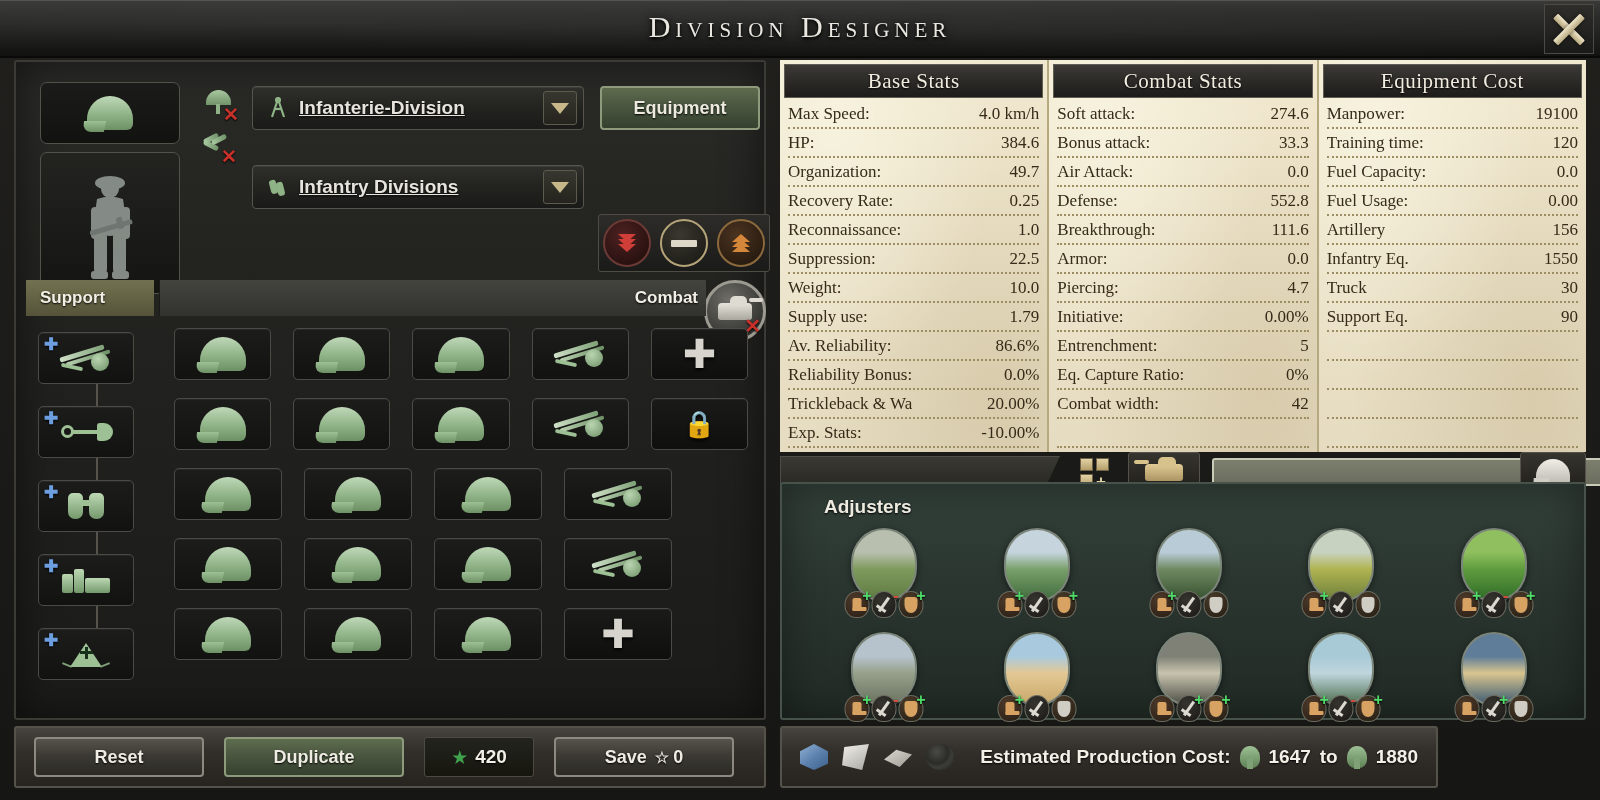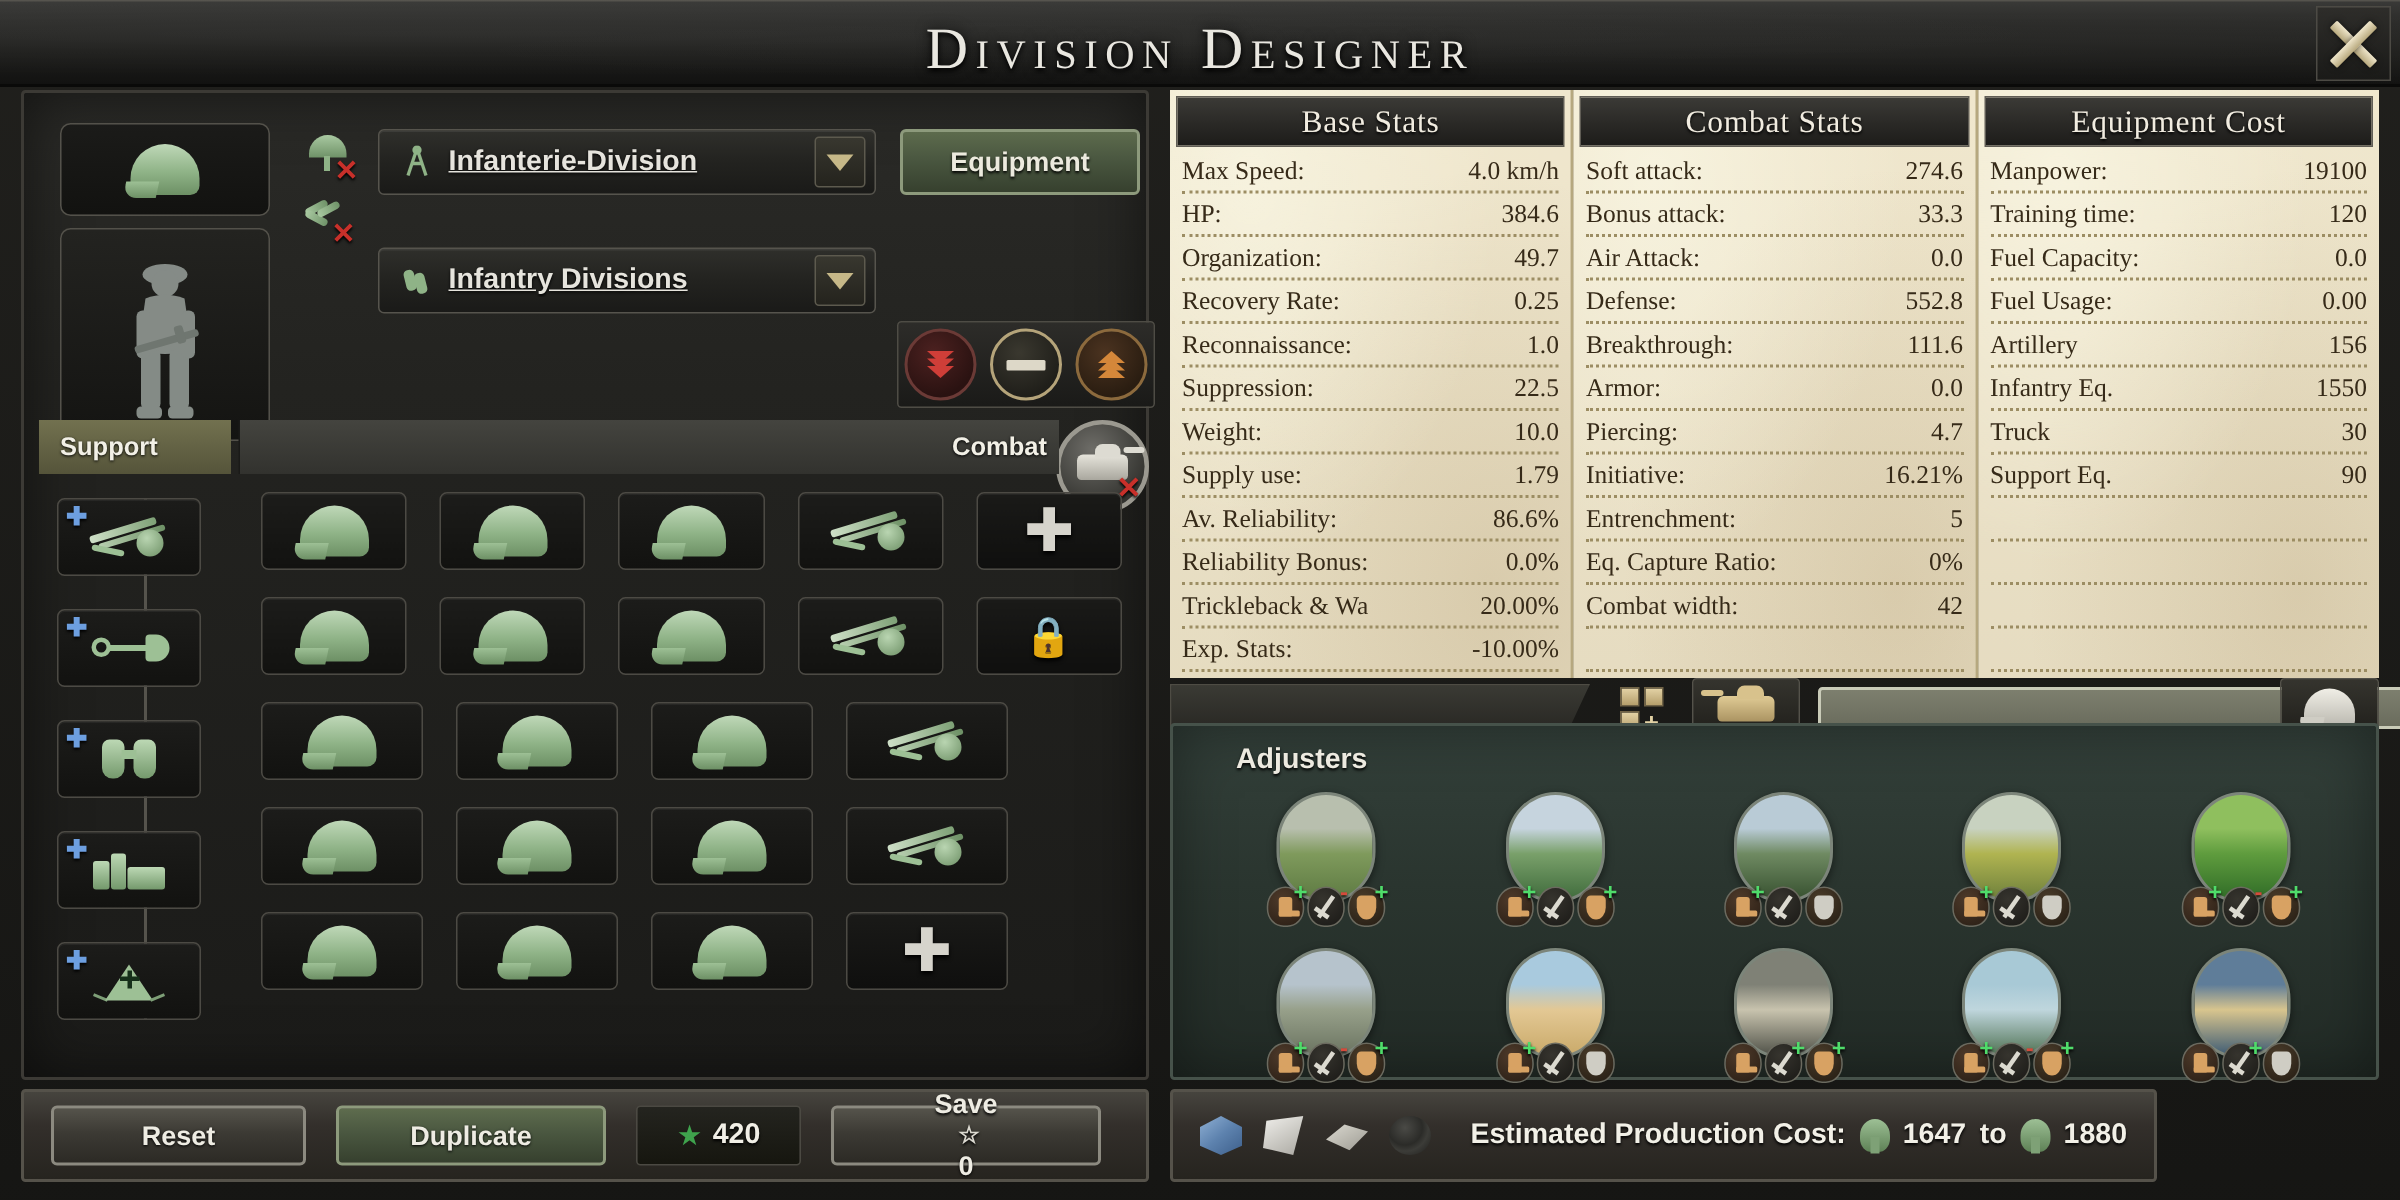--- a/index.html
+++ b/index.html
@@ -30,21 +30,21 @@
     content:""; position:absolute; inset:0;
     background:
       radial-gradient(ellipse at 20% 40%, rgba(255,255,255,0.045), transparent 60%),
       radial-gradient(ellipse at 75% 60%, rgba(255,255,255,0.03), transparent 55%);
     pointer-events:none;
   }
   .title-text {
     position: absolute; left: 0; right: 0; top: 10px;
     text-align: center;
     color: #e9e7e0;
-    font-size: 39px;
+    font-size: 30px;
     letter-spacing: 5px;
     font-variant: small-caps;
     text-transform: capitalize;
     font-family: "Liberation Serif", serif;
     font-weight: 400;
     text-shadow: 0 2px 3px #000, 0 0 9px rgba(0,0,0,0.85);
   }
   .close-btn {
     position: absolute; right: 6px; top: 4px; width: 50px; height: 50px;
     background: linear-gradient(180deg, #2e2d2a, #1a1a18);
@@ -510,21 +510,21 @@
   .btn-grey {
     background: linear-gradient(180deg,#55534b 0%, #3c3a34 45%, #2c2a25 100%);
     border: 2px solid #8c8a80;
   }
   .btn-green {
     background: linear-gradient(180deg,#5e6c4e 0%, #4a5740 45%, #36402e 100%);
     border: 2px solid #8d9a7c;
   }
   #btn-reset { width: 170px; }
   #btn-duplicate { width: 180px; }
-  #btn-save { width: 180px; flex-direction: column; }
+  #btn-save { width: 180px; }
   .xp-box {
     width: 110px; height: 40px;
     background: linear-gradient(180deg,#24241f,#16160f);
     border: 1px solid #4b4942; border-radius: 3px;
     display:flex; align-items:center; justify-content:center; gap: 7px;
   }
   .star { color:#3fa34d; font-size: 19px; line-height:1; }
   .xp-val { color:#f1efe6; font-size: 19px; font-weight: bold; text-shadow: 0 1px 2px #000; }
   .save-star { color:#dcdad1; font-size:16px; }
 
@@ -921,21 +921,21 @@
         <div class="stat-row">
             <span class="k">Armor:</span>
             <span class="v">0.0</span>
           </div>
         <div class="stat-row">
             <span class="k">Piercing:</span>
             <span class="v">4.7</span>
           </div>
         <div class="stat-row">
             <span class="k">Initiative:</span>
-            <span class="v">16.21%</span>
+            <span class="v">0.00%</span>
           </div>
         <div class="stat-row">
             <span class="k">Entrenchment:</span>
             <span class="v">5</span>
           </div>
         <div class="stat-row">
             <span class="k">Eq. Capture Ratio:</span>
             <span class="v">0%</span>
           </div>
         <div class="stat-row">

